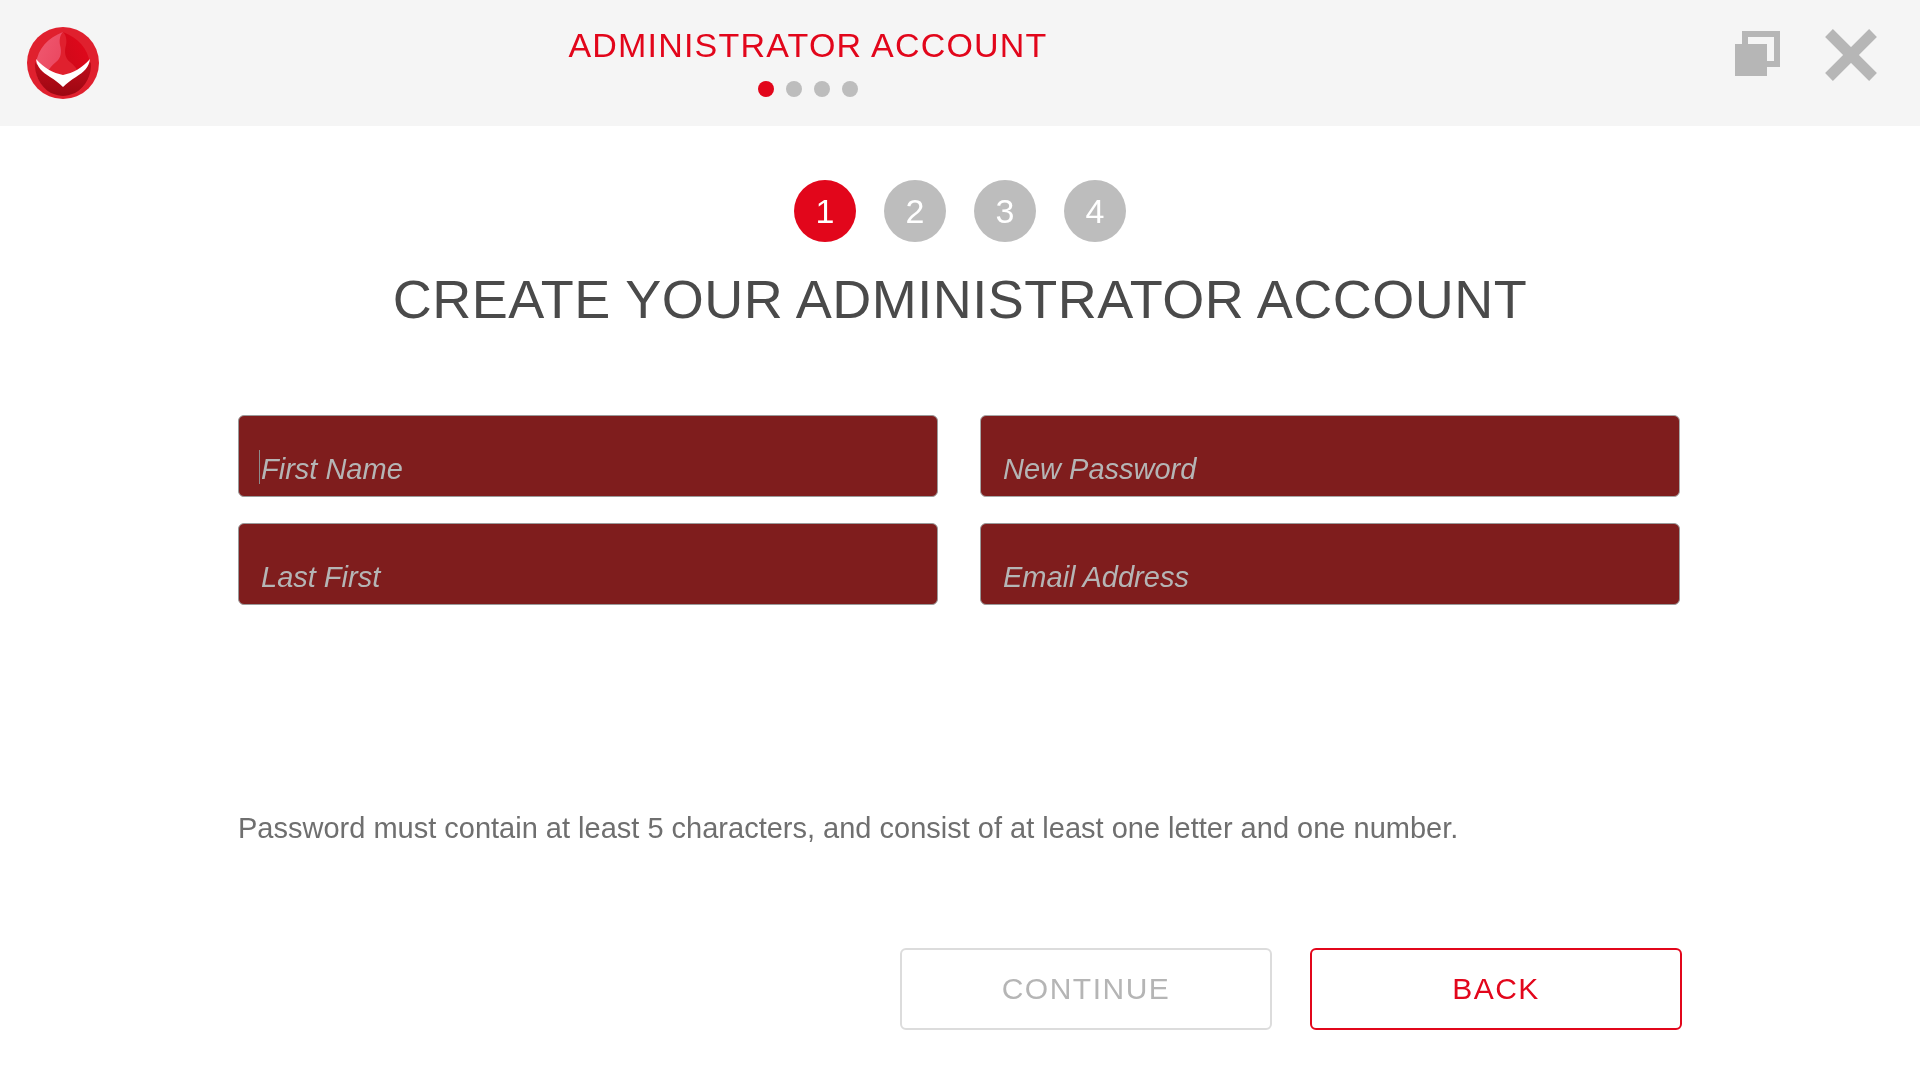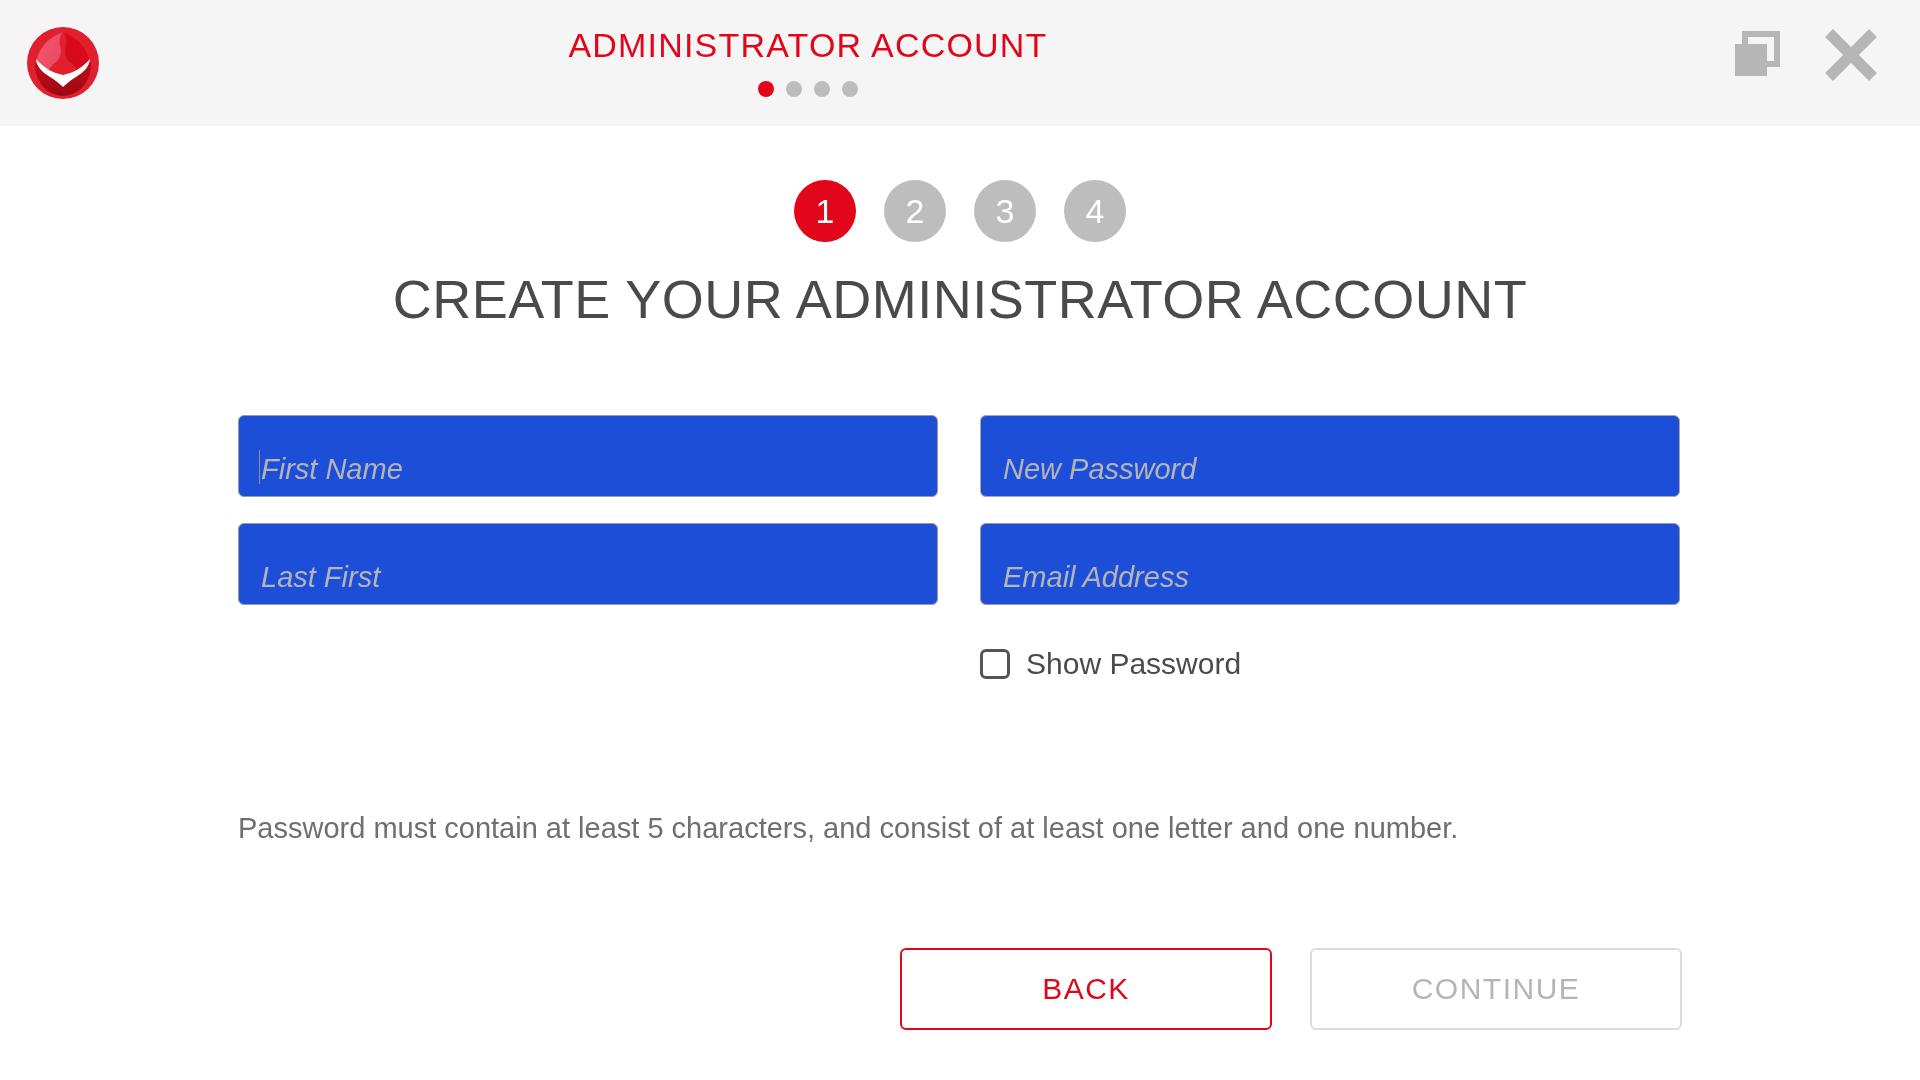--- a/index.html
+++ b/index.html
@@ -131,21 +131,21 @@
   .form-grid {
     display: grid;
     grid-template-columns: 700px 700px;
     column-gap: 42px;
     row-gap: 26px;
   }
   .field {
     height: 82px;
     border: 1px solid #9a9a9a;
     border-radius: 6px;
-    background: #1d4ed8;
+    background: #7f1d1d;
     box-sizing: border-box;
     position: relative;
     cursor: text;
   }
   .field.right { border-color: #a8a8a8; }
   .field .ph {
     position: absolute;
     left: 22px;
     bottom: 10px;
     font-style: italic;
@@ -323,26 +323,22 @@
 
     <div class="field">
       <span class="ph">Last First</span>
     </div>
 
 
     <div class="field">
       <span class="ph">Email Address</span>
     </div>
 
-    <div class="checkbox-row">
-      <span class="checkbox"></span>
-      <span class="checkbox-label">Show Password</span>
-    </div>
 
   </div>
 </div>
 
 <p class="hint">Password must contain at least 5 characters, and consist of at least one letter and one number.</p>
 
 <div class="actions">
+  <button class="btn btn-continue">CONTINUE</button>
   <button class="btn btn-back">BACK</button>
-  <button class="btn btn-continue">CONTINUE</button>
 </div>
 
 </body></html>

